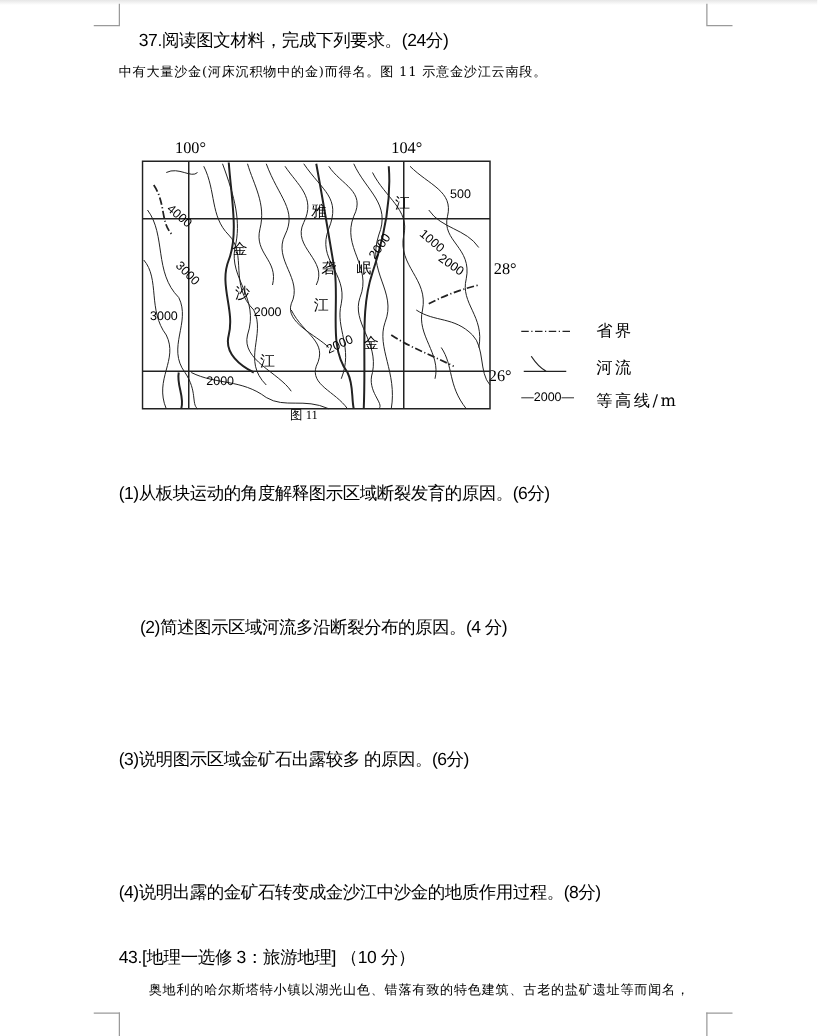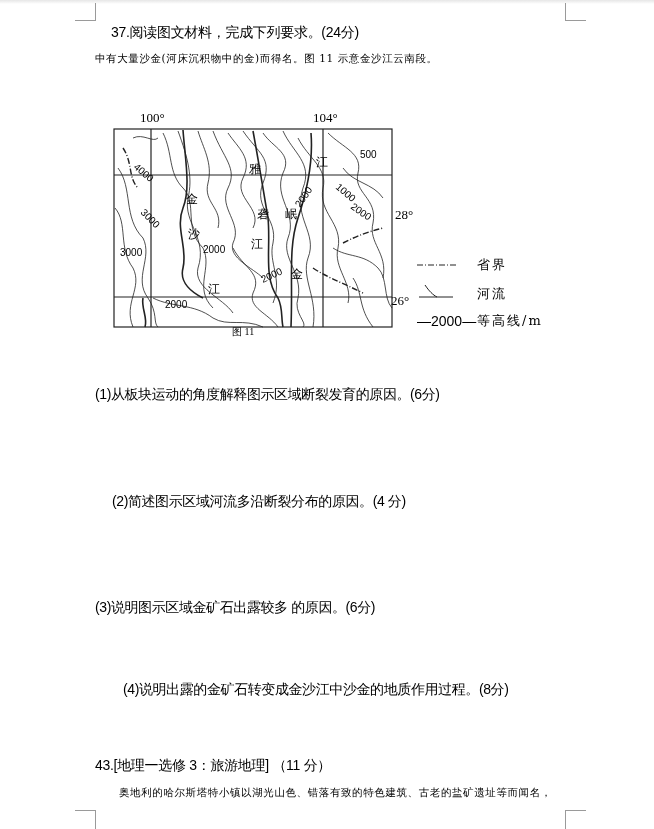--- a/index.html
+++ b/index.html
@@ -117,28 +117,28 @@
     </svg>
     <span class="legend-label" style="top:1px;">省界</span>
   </div>
   <div class="legend-row" style="top:28px;">
     <svg width="45" height="22" style="position:absolute;left:0;top:0;">
       <path d="M10,2 C14,8 18,12 22,14 M4,14 L38,14" fill="none" stroke="#222" stroke-width="1"></path>
     </svg>
     <span class="legend-label" style="top:2px;">河流</span>
   </div>
   <div class="legend-row" style="top:56px;">
-    <span style="position:absolute;left:2px;top:2px;font-size:14px;font-family:'Liberation Sans',sans-serif;">—2000—</span>
+    <span style="position:absolute;left:2px;top:2px;font-size:10px;font-family:'Liberation Sans',sans-serif;">—2000—</span>
     <span class="legend-label" style="top:1px;">等高线/m</span>
   </div>
 </div>
 
 <div class="fig-caption">图 11</div>
 
 <div class="sub-q" style="top:386px;">(1)从板块运动的角度解释图示区域断裂发育的原因。(6分)</div>
 <div class="sub-q" style="top:493px;margin-left:17px;">(2)简述图示区域河流多沿断裂分布的原因。(4 分)</div>
 <div class="sub-q" style="top:599px;">(3)说明图示区域金矿石出露较多 的原因。(6分)</div>
-<div class="sub-q" style="top:681px;margin-left:28px;">(4)说明出露的金矿石转变成金沙江中沙金的地质作用过程。(8分)</div>
+<div class="sub-q" style="top:705px;">(4)说明出露的金矿石转变成金沙江中沙金的地质作用过程。(8分)</div>
 
-<div class="q-title" style="top:757px;">43.[地理一选修 3：旅游地理] （11 分）</div>
+<div class="q-title" style="top:757px;">43.[地理一选修 3：旅游地理] （10 分）</div>
 <div class="para" style="top:780px;line-height:24px;">
   <div><span class="indent"></span><span>奥地利的哈尔斯塔特小镇以湖光山色、错落有致的特色建筑、古老的盐矿遗址等而闻名，</span></div>
 </div>
 
 </body></html>

